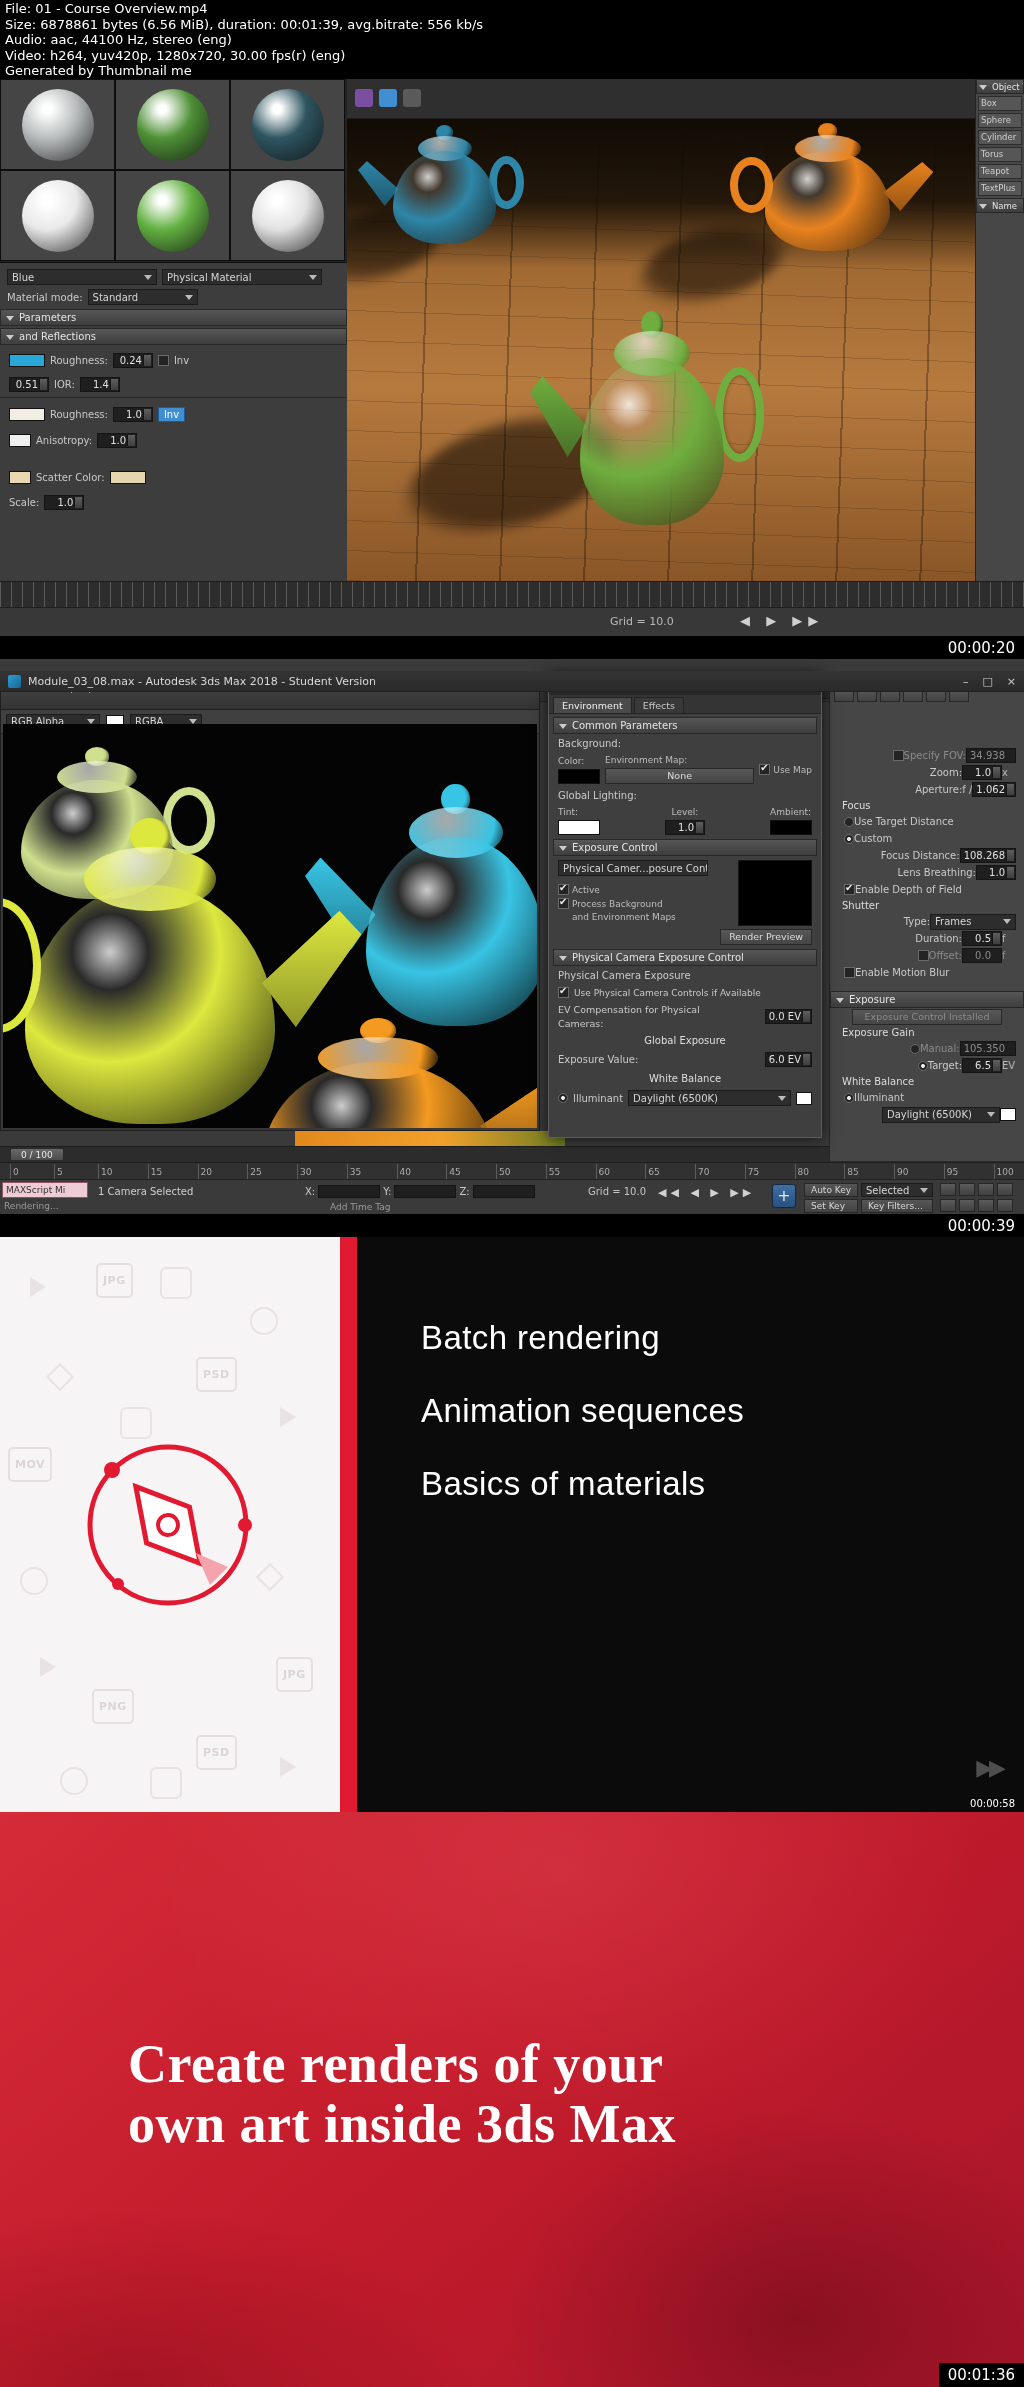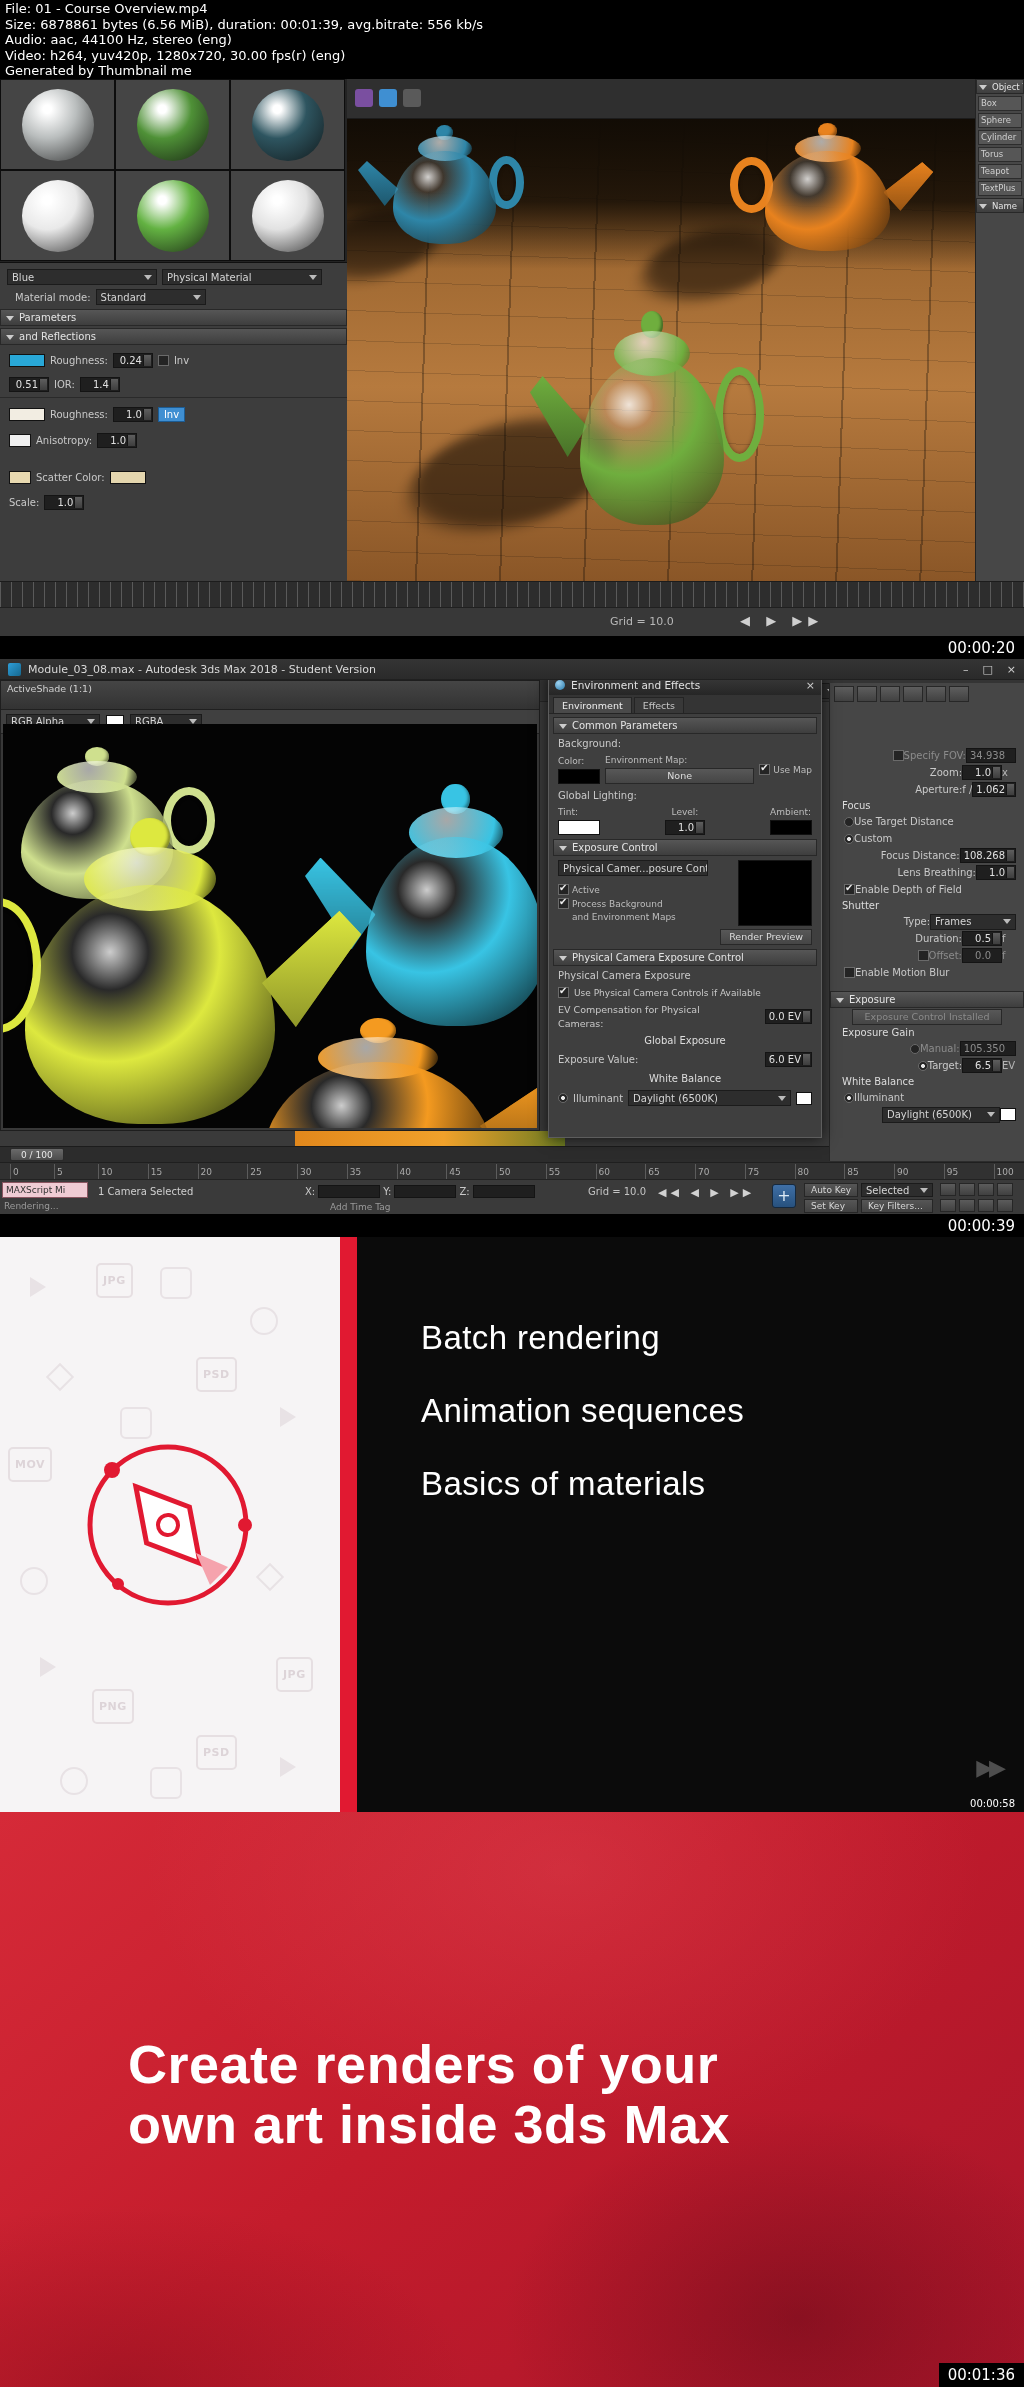--- a/index.html
+++ b/index.html
@@ -149,21 +149,21 @@
   .skipicon{color:#4e4e4e;font-size:22px;letter-spacing:-4px}
   .ts-inline{color:#fff;font-size:10px}
 
   
   .f4{overflow:hidden;background:linear-gradient(140deg,#d52a38 0%,#c41c2c 45%,#a8152a 100%)}
   .f4bg{position:absolute;inset:0;
       background:
         radial-gradient(420px 300px at 78% 88%,rgba(90,8,20,.45),rgba(90,8,20,0) 70%),
         radial-gradient(500px 260px at 12% 100%,rgba(120,10,24,.4),rgba(120,10,24,0) 70%),
         radial-gradient(600px 380px at 55% 10%,rgba(255,120,130,.18),rgba(255,120,130,0) 70%)}
-  .f4title{position:absolute;left:128px;top:222px;color:#fff;font-family:Liberation Sans, sans-serif;
+  .f4title{position:absolute;left:128px;top:222px;color:#fff;font-family:Liberation Serif, serif;
       font-weight:bold;font-size:54px;line-height:60px;letter-spacing:.5px}
   .f4title span{display:block}
   .tschip{position:absolute;right:0;bottom:0;background:#000;color:#fff;font-size:15px;padding:3px 9px}
 </style>
 </head>
 <body>
 
 <div id="page">
 
   <header class="hdr">
@@ -201,21 +201,21 @@
       <div class="abs row" style="left:2px;top:188px;width:343px">
         <span class="dd" style="width:150px">
           <span>Blue</span>
           <i class="caret"></i>
         </span>
         <span class="dd" style="width:160px">
           <span>Physical Material</span>
           <i class="caret"></i>
         </span>
       </div>
-      <div class="abs row" style="left:10px;top:208px">
+      <div class="abs row" style="left:2px;top:208px">
         <span>Material mode:</span>
         <span class="dd" style="width:110px">
           <span>Standard</span>
           <i class="caret"></i>
         </span>
       </div>
 
       <div class="abs rh" style="left:0;top:230px;width:347px">Parameters</div>
       <div class="abs rh" style="left:0;top:249px;width:347px">and Reflections</div>
 
@@ -308,21 +308,21 @@
       <span class="abs" style="left:740px;top:5px;font-size:13px;color:#cfcfcf;letter-spacing:6px">◀ ▶ ▶▶</span>
     </div>
   </section>
 
   <div class="tstrip" style="top:636px">
     <span>00:00:20</span>
   </div>
 
   <section class="abs f2" style="left:0;top:659px;width:1024px;height:555px">
 
-    <div class="abs tbar" style="left:0;top:0;width:1024px;height:21px;z-index:7">
+    <div class="abs tbar" style="left:0;top:12px;width:1024px;height:21px;z-index:7">
       <span class="appicon"></span>
       <span>Module_03_08.max - Autodesk 3ds Max 2018 - Student Version</span>
       <span class="wbtns">
         <span>–</span>
         <span>□</span>
         <span>×</span>
       </span>
     </div>
 
     <div class="abs" style="left:0;top:21px;width:1024px;height:22px;background:#343434;border-bottom:1px solid #272727">

